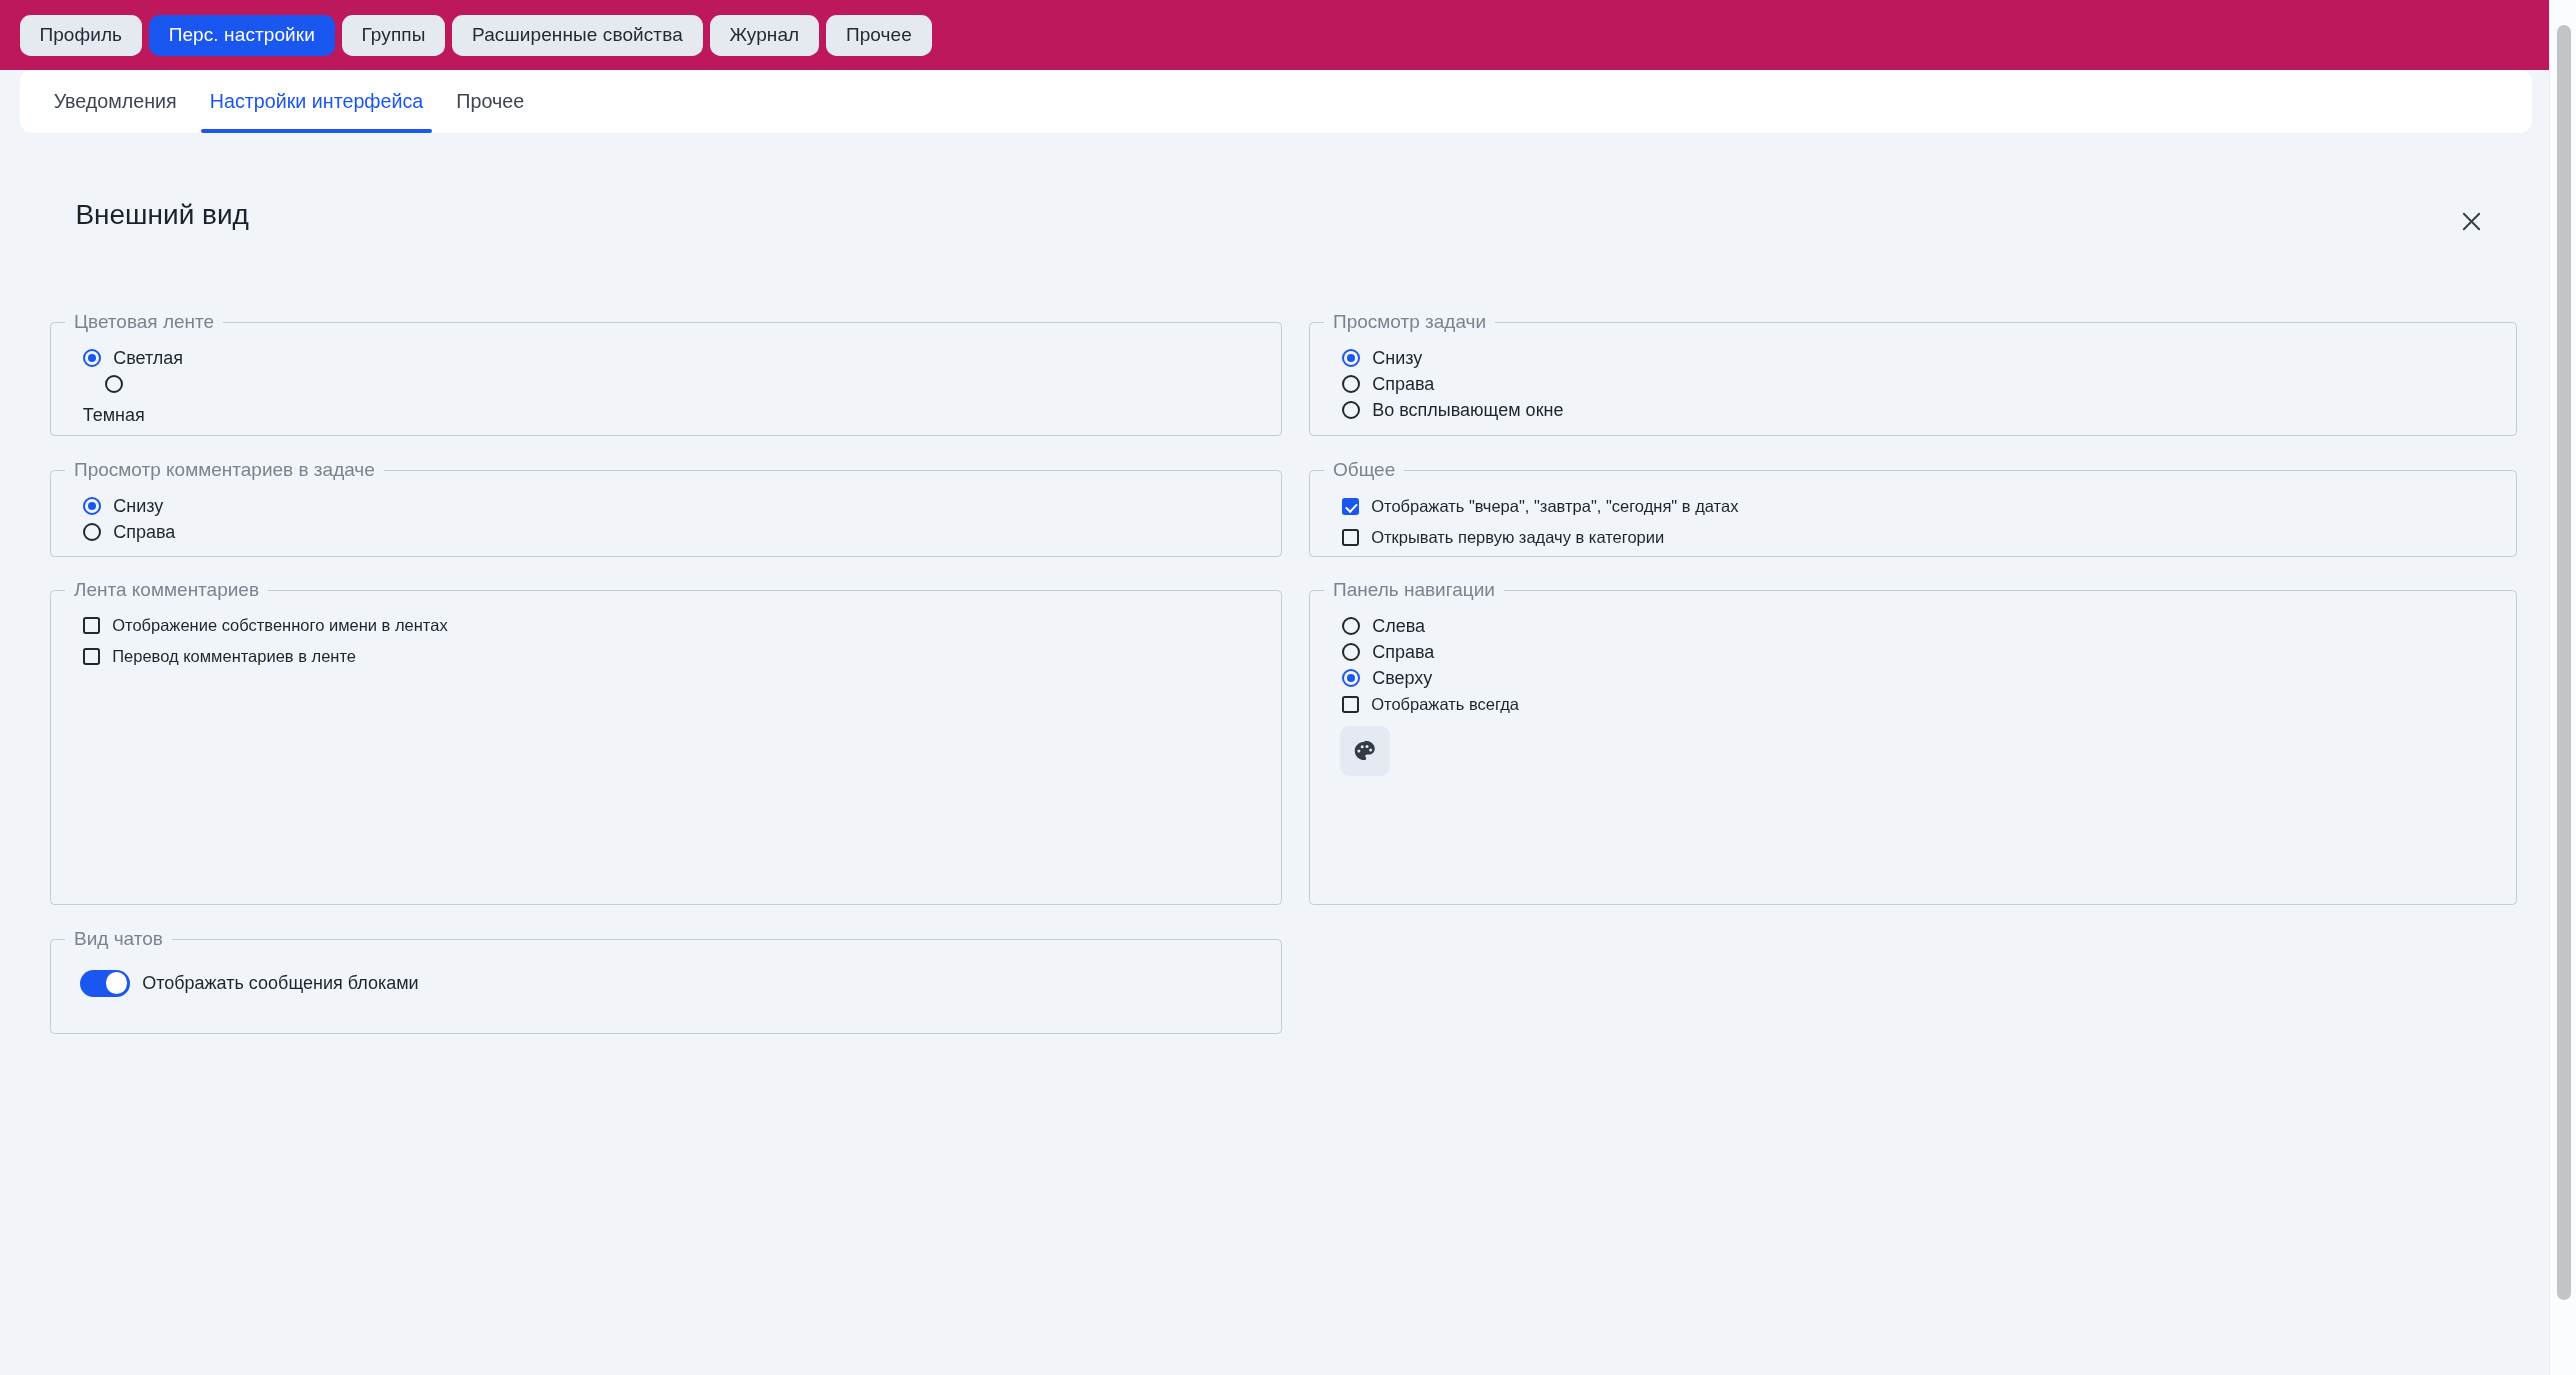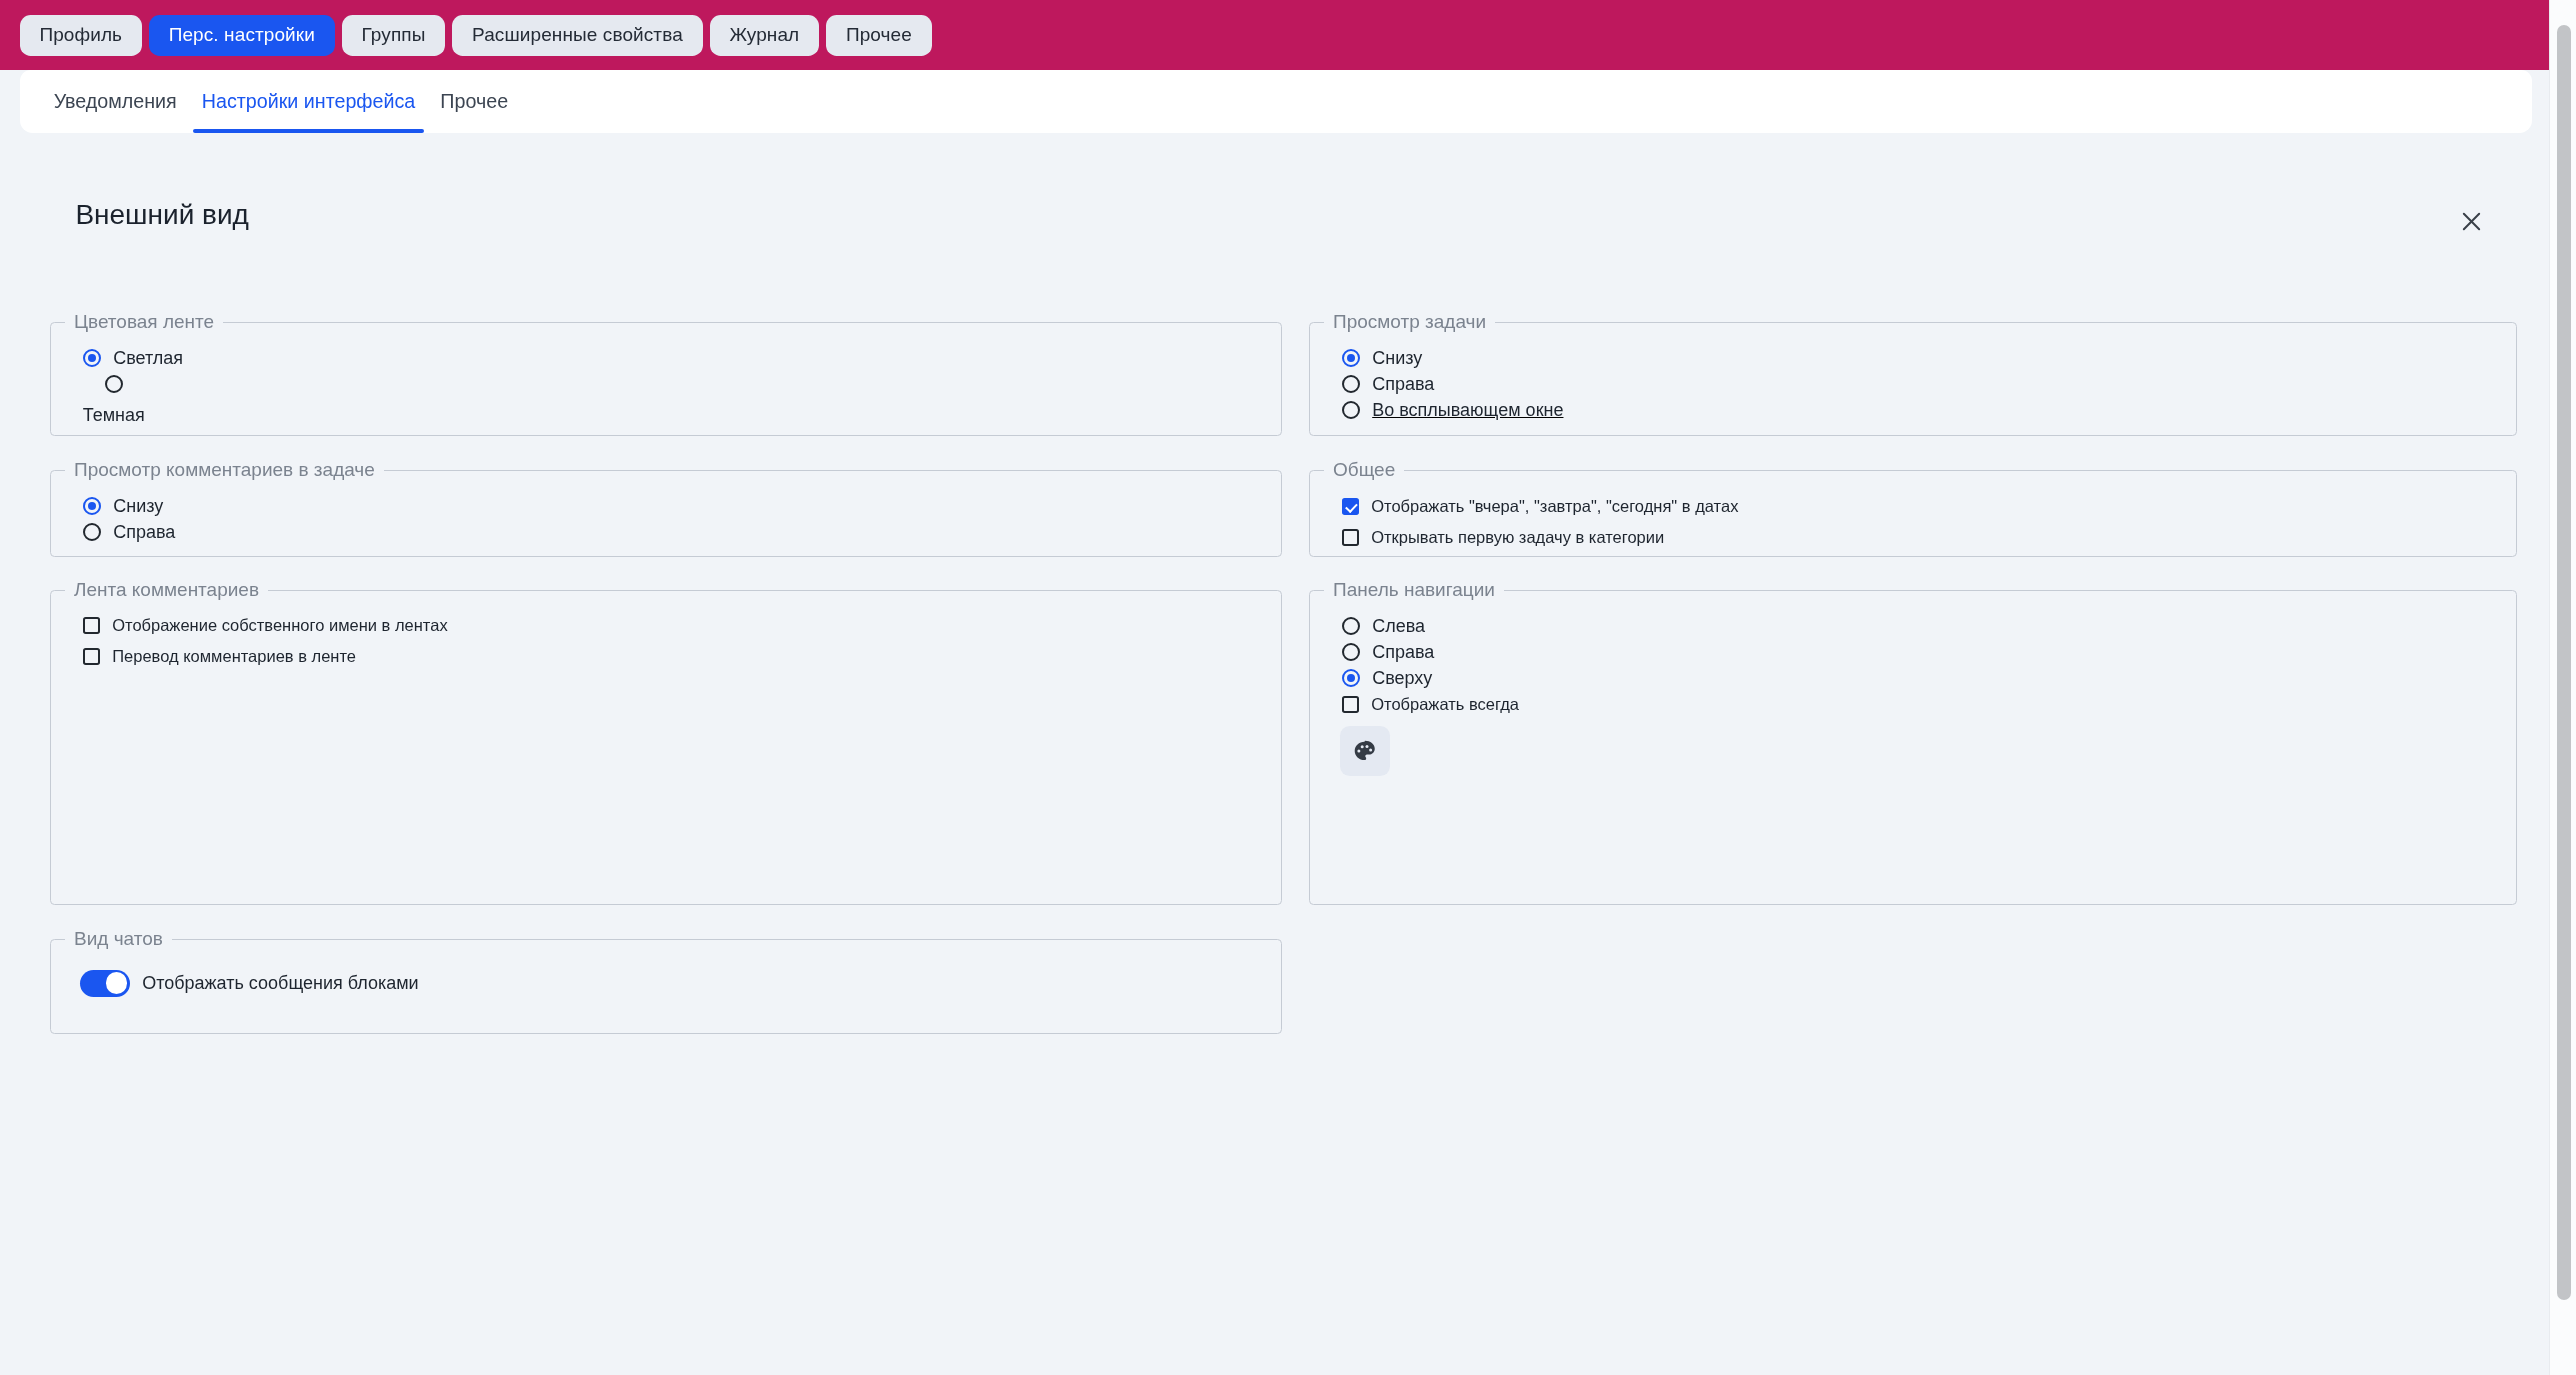--- a/index.html
+++ b/index.html
@@ -43,21 +43,21 @@
     position: absolute;
     left: 19.7px; top: 70px;
     width: 2512px; height: 63px;
     background: #ffffff;
     border-radius: 10.7px 10.7px 12.5px 12.5px;
   }
   .subtabs {
     position: absolute; left: 0; top: 0;
     height: 71px;
     display: flex; align-items: flex-start;
-    padding-left: 21.5px; gap: 0;
+    padding-left: 21.5px; gap: 8px;
   }
   .subtab {
     position: relative;
     height: 63px;
     display: flex; align-items: center;
     padding: 0 12.5px;
     font-size: 19.7px;
     color: #3c4552;
     cursor: pointer;
     white-space: nowrap;
@@ -262,21 +262,21 @@
         <legend>Просмотр задачи</legend>
         <div class="group-body">
           <div class="opt" style="left:32px; top:16px;">
             <span class="radio checked"></span>
             <span class="lbl">Снизу</span>
           </div>
           <div class="opt" style="left:32px; top:42px;">
             <span class="radio"></span>
             <span class="lbl">Справа</span>
           </div>
-          <div class="opt" style="left:32px; top:68px;text-decoration:underline;">
+          <div class="opt" style="left:32px; top:68px;">
             <span class="radio"></span>
             <span class="lbl">Во всплывающем окне</span>
           </div>
         </div>
       </fieldset>
 
       <fieldset class="group" style="left:0px; top:148px; width:1232px; height:98px;">
         <legend>Просмотр комментариев в задаче</legend>
         <div class="group-body">
           <div class="opt" style="left:32px; top:16px;">

